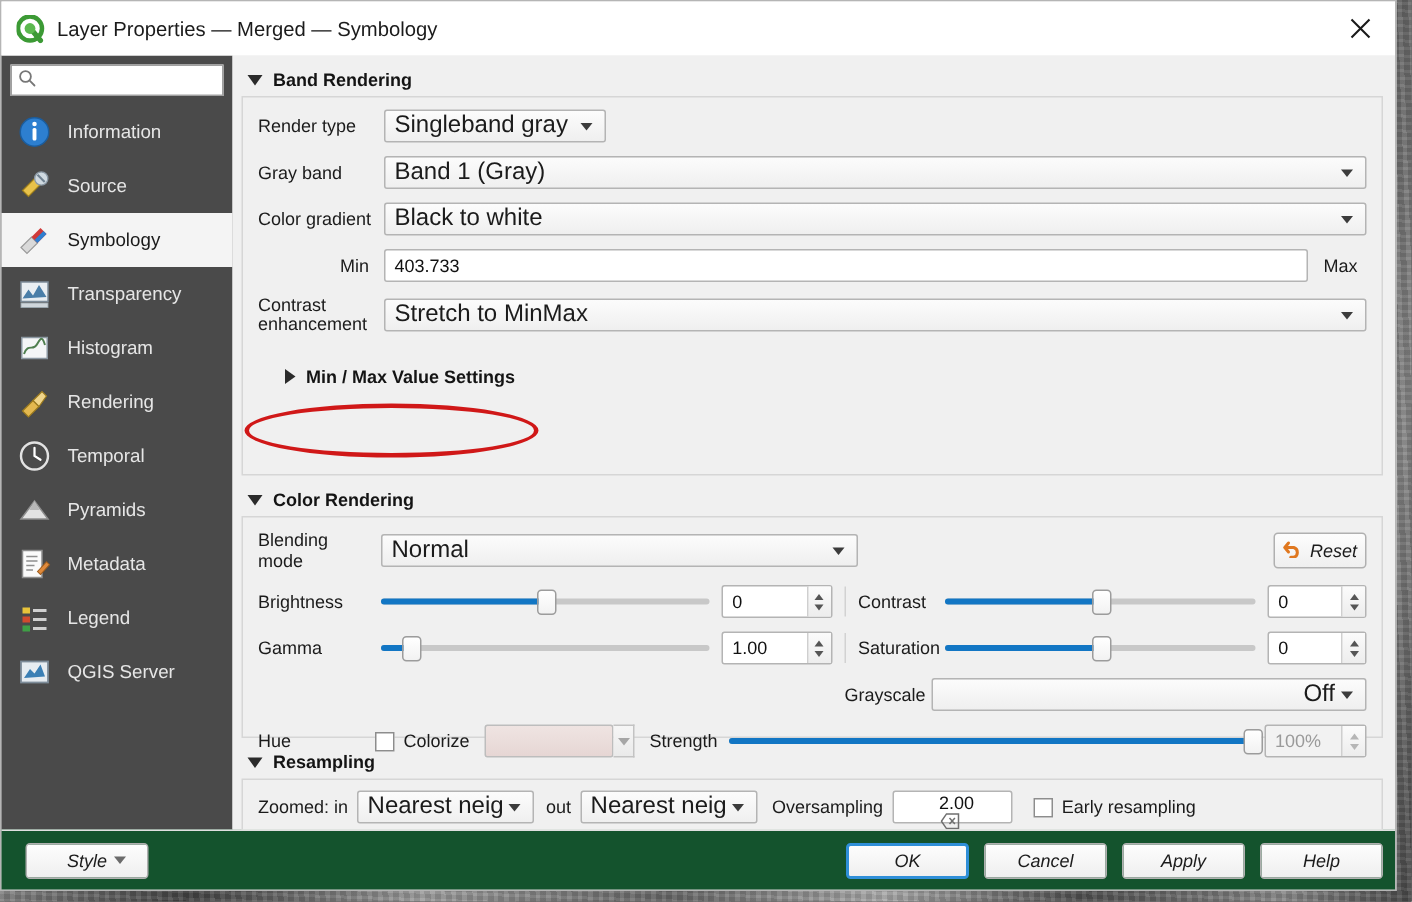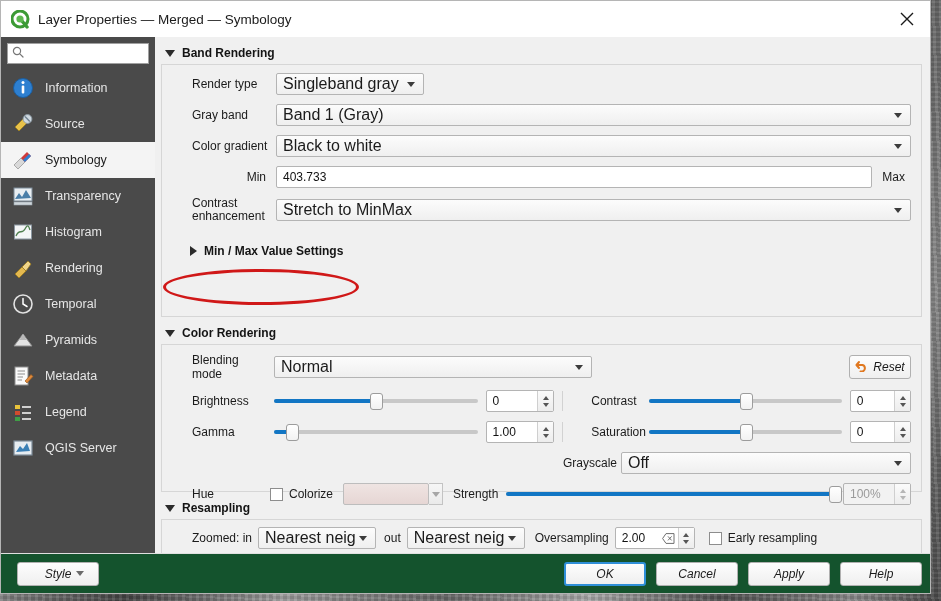--- a/index.html
+++ b/index.html
@@ -140,21 +140,21 @@
   .tri.right { border-top: 5px solid transparent; border-bottom: 5px solid transparent; border-left: 7px solid #2b2b2b; }
 
   .group-box {
     background: #f0f0f0;
     border: 1px solid #d6d6d6;
     padding: 8px 10px 10px 10px;
   }
 
   .frow { display: flex; align-items: center; margin-bottom: 9px; }
   .frow:last-child { margin-bottom: 0; }
-  .flabel { font-size: 12px; color: #1b1b1b; flex: none; margin-left: 20px; }
+  .flabel { font-size: 12px; color: #1b1b1b; flex: none; }
 
   
   .combo {
     height: 22px;
     background: linear-gradient(#fcfcfc, #efefef);
     border: 1px solid #b4b4b4;
     border-radius: 2px;
     display: flex; align-items: center;
     padding: 0 2px 0 6px;
     font-size: 16px; color: #1b1b1b;
@@ -574,21 +574,21 @@
             <span class="sval">0</span>
             <span class="spin-btns">
                 <i class="sb-up"></i>
                 <i class="sb-dn"></i>
               </span>
           </div>
         </div>
 
         <div class="frow" style="margin-top:6px;justify-content:flex-end;">
           <span class="flabel" style="width:58px;">Grayscale</span>
-          <div class="combo" style="width:290px;">
+          <div class="combo" style="width:290px;text-align:right;">
             <span class="cval">Off</span>
             <span class="carrow"></span>
           </div>
         </div>
 
         <div class="frow" style="margin-top:8px;">
           <span class="flabel" style="width:78px;">Hue</span>
           <span class="checkbox"></span>
           <span class="flabel" style="margin-left:6px;">Colorize</span>
           <div style="display:flex;margin-left:10px;">
@@ -624,21 +624,21 @@
           <div class="combo" style="width:118px;margin-left:6px;">
             <span class="cval">Nearest neighbour</span>
             <span class="carrow"></span>
           </div>
           <span class="flabel" style="margin-left:8px;">out</span>
           <div class="combo" style="width:118px;margin-left:6px;">
             <span class="cval">Nearest neighbour</span>
             <span class="carrow"></span>
           </div>
           <span class="flabel" style="margin-left:10px;">Oversampling</span>
-          <div class="spin" style="width:80px;margin-left:6px;">
+          <div class="spin" style="width:80px;margin-left:6px;flex-direction:column;">
             <span class="sval">2.00</span>
             <span style="margin-right:3px;display:flex;">
               <svg width="13" height="11" viewBox="0 0 13 11">
                 <path d="M4 0.6 H12 V10.4 H4 L0.6 5.5 Z" fill="none" stroke="#6f6f6f" stroke-width="1"></path>
                 <path d="M6 3.4 L9.6 7.4 M9.6 3.4 L6 7.4" stroke="#6f6f6f" stroke-width="1"></path>
               </svg>
             </span>
             <span class="spin-btns">
                 <i class="sb-up"></i>
                 <i class="sb-dn"></i>

